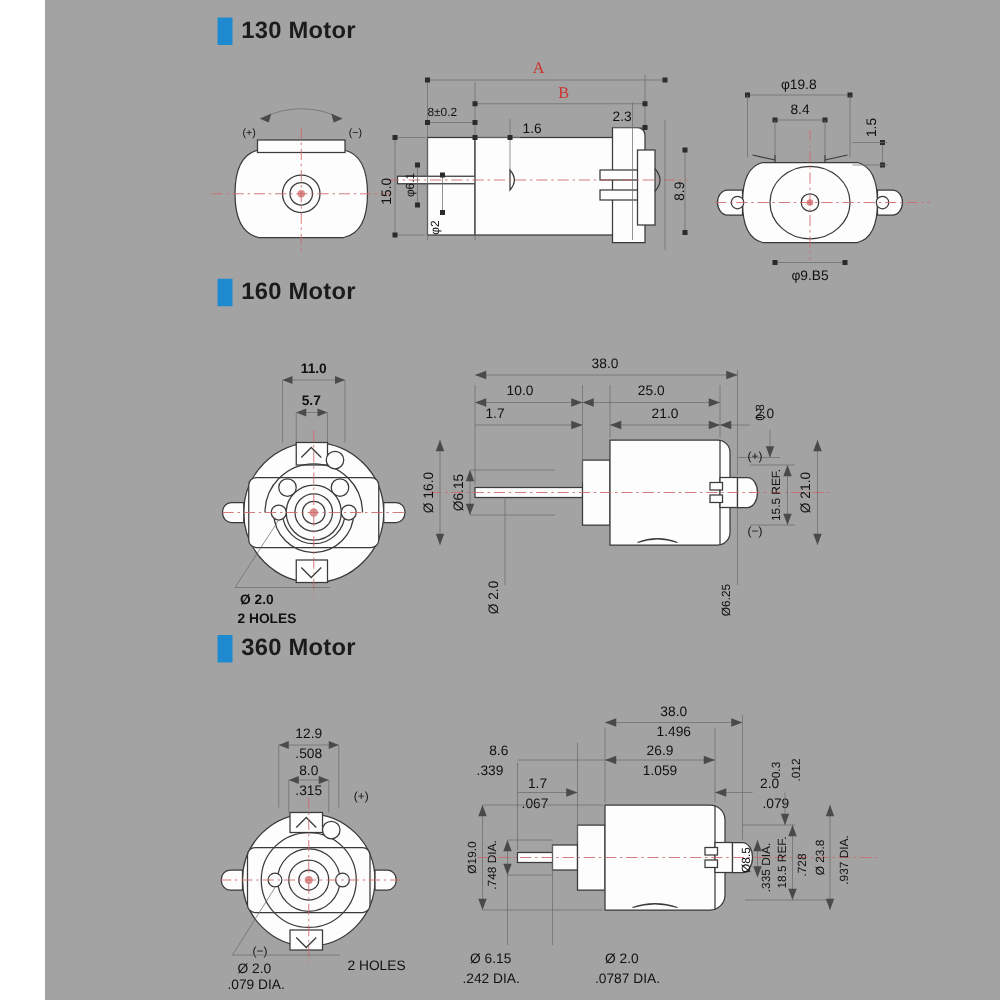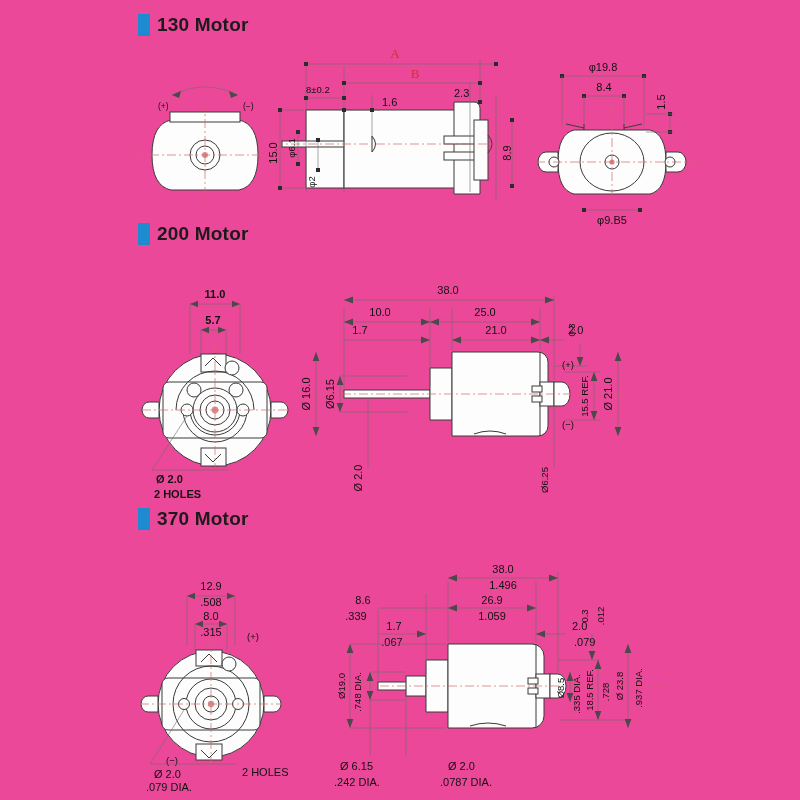--- a/index.html
+++ b/index.html
@@ -1,18 +1,18 @@
 <!DOCTYPE html>
 <html><head>
 <meta charset="utf-8">
 <style>
   html,body{margin:0;padding:0;background:#ffffff;}
   body{width:800px;height:800px;position:relative;overflow:hidden;
        font-family:"Liberation Sans","DejaVu Sans",sans-serif;color:#1a1a1a;}
-  .page{position:absolute;inset:0;background:#ec4899;}
+  .page{position:absolute;inset:0;background:#a3a3a3;margin-left:36px;}
 
   
   .sec-head{position:absolute;display:flex;align-items:center;gap:7px;}
   .sec-head .swatch{width:12px;height:22px;display:block;}
   .sec-head .title{font-size:19px;font-weight:600;letter-spacing:.2px;color:#1b1b1b;
                    line-height:22px;white-space:nowrap;}
 
   
   .dwg{position:absolute;}
   .dwg svg{display:block;overflow:visible;}
@@ -184,21 +184,21 @@
 
       <line class="thin" x1="52" y1="158" x2="108" y2="158"></line>
       <rect class="dot" x="50" y="156" width="4" height="4"></rect>
       <rect class="dot" x="106" y="156" width="4" height="4"></rect>
       <text class="dimtxt" x="80" y="172" text-anchor="middle">φ9.B5</text>
     </svg>
   </div>
 
   <div class="sec-head" style="left:138px;top:223px;">
     <span class="swatch" style="background:#1e8bd0;"></span>
-    <span class="title">200 Motor</span>
+    <span class="title">160 Motor</span>
   </div>
 
   <div class="dwg" style="left:132px;top:282px;font-weight:bold;">
     <svg width="200" height="220" viewBox="0 0 200 220">
 
       <line class="thin" x1="58" y1="22" x2="108" y2="22"></line>
       <path class="arr" d="M58 22 l8 -3.2 v6.4 z"></path>
       <path class="arr" d="M108 22 l-8 -3.2 v6.4 z"></path>
       <line class="thin" x1="58" y1="22" x2="58" y2="72"></line>
       <line class="thin" x1="108" y1="22" x2="108" y2="72"></line>
@@ -332,21 +332,21 @@
       <line class="thin" x1="266" y1="124" x2="266" y2="186"></line>
       <text class="dimtxt sm" x="260" y="198" transform="rotate(-90 260 198)" text-anchor="middle">Ø6.25</text>
 
       <text class="dimtxt sm" x="274" y="86">(+)</text>
       <text class="dimtxt sm" x="274" y="146">(−)</text>
     </svg>
   </div>
 
   <div class="sec-head" style="left:138px;top:508px;">
     <span class="swatch" style="background:#1e8bd0;"></span>
-    <span class="title">370 Motor</span>
+    <span class="title">360 Motor</span>
   </div>
 
   <div class="dwg" style="left:132px;top:568px;">
     <svg width="210" height="225" viewBox="0 0 210 225">
 
       <line class="thin" x1="55" y1="28" x2="103" y2="28"></line>
       <path class="arr" d="M55 28 l8 -3.2 v6.4 z"></path>
       <path class="arr" d="M103 28 l-8 -3.2 v6.4 z"></path>
       <line class="thin" x1="55" y1="28" x2="55" y2="78"></line>
       <line class="thin" x1="103" y1="28" x2="103" y2="78"></line>

